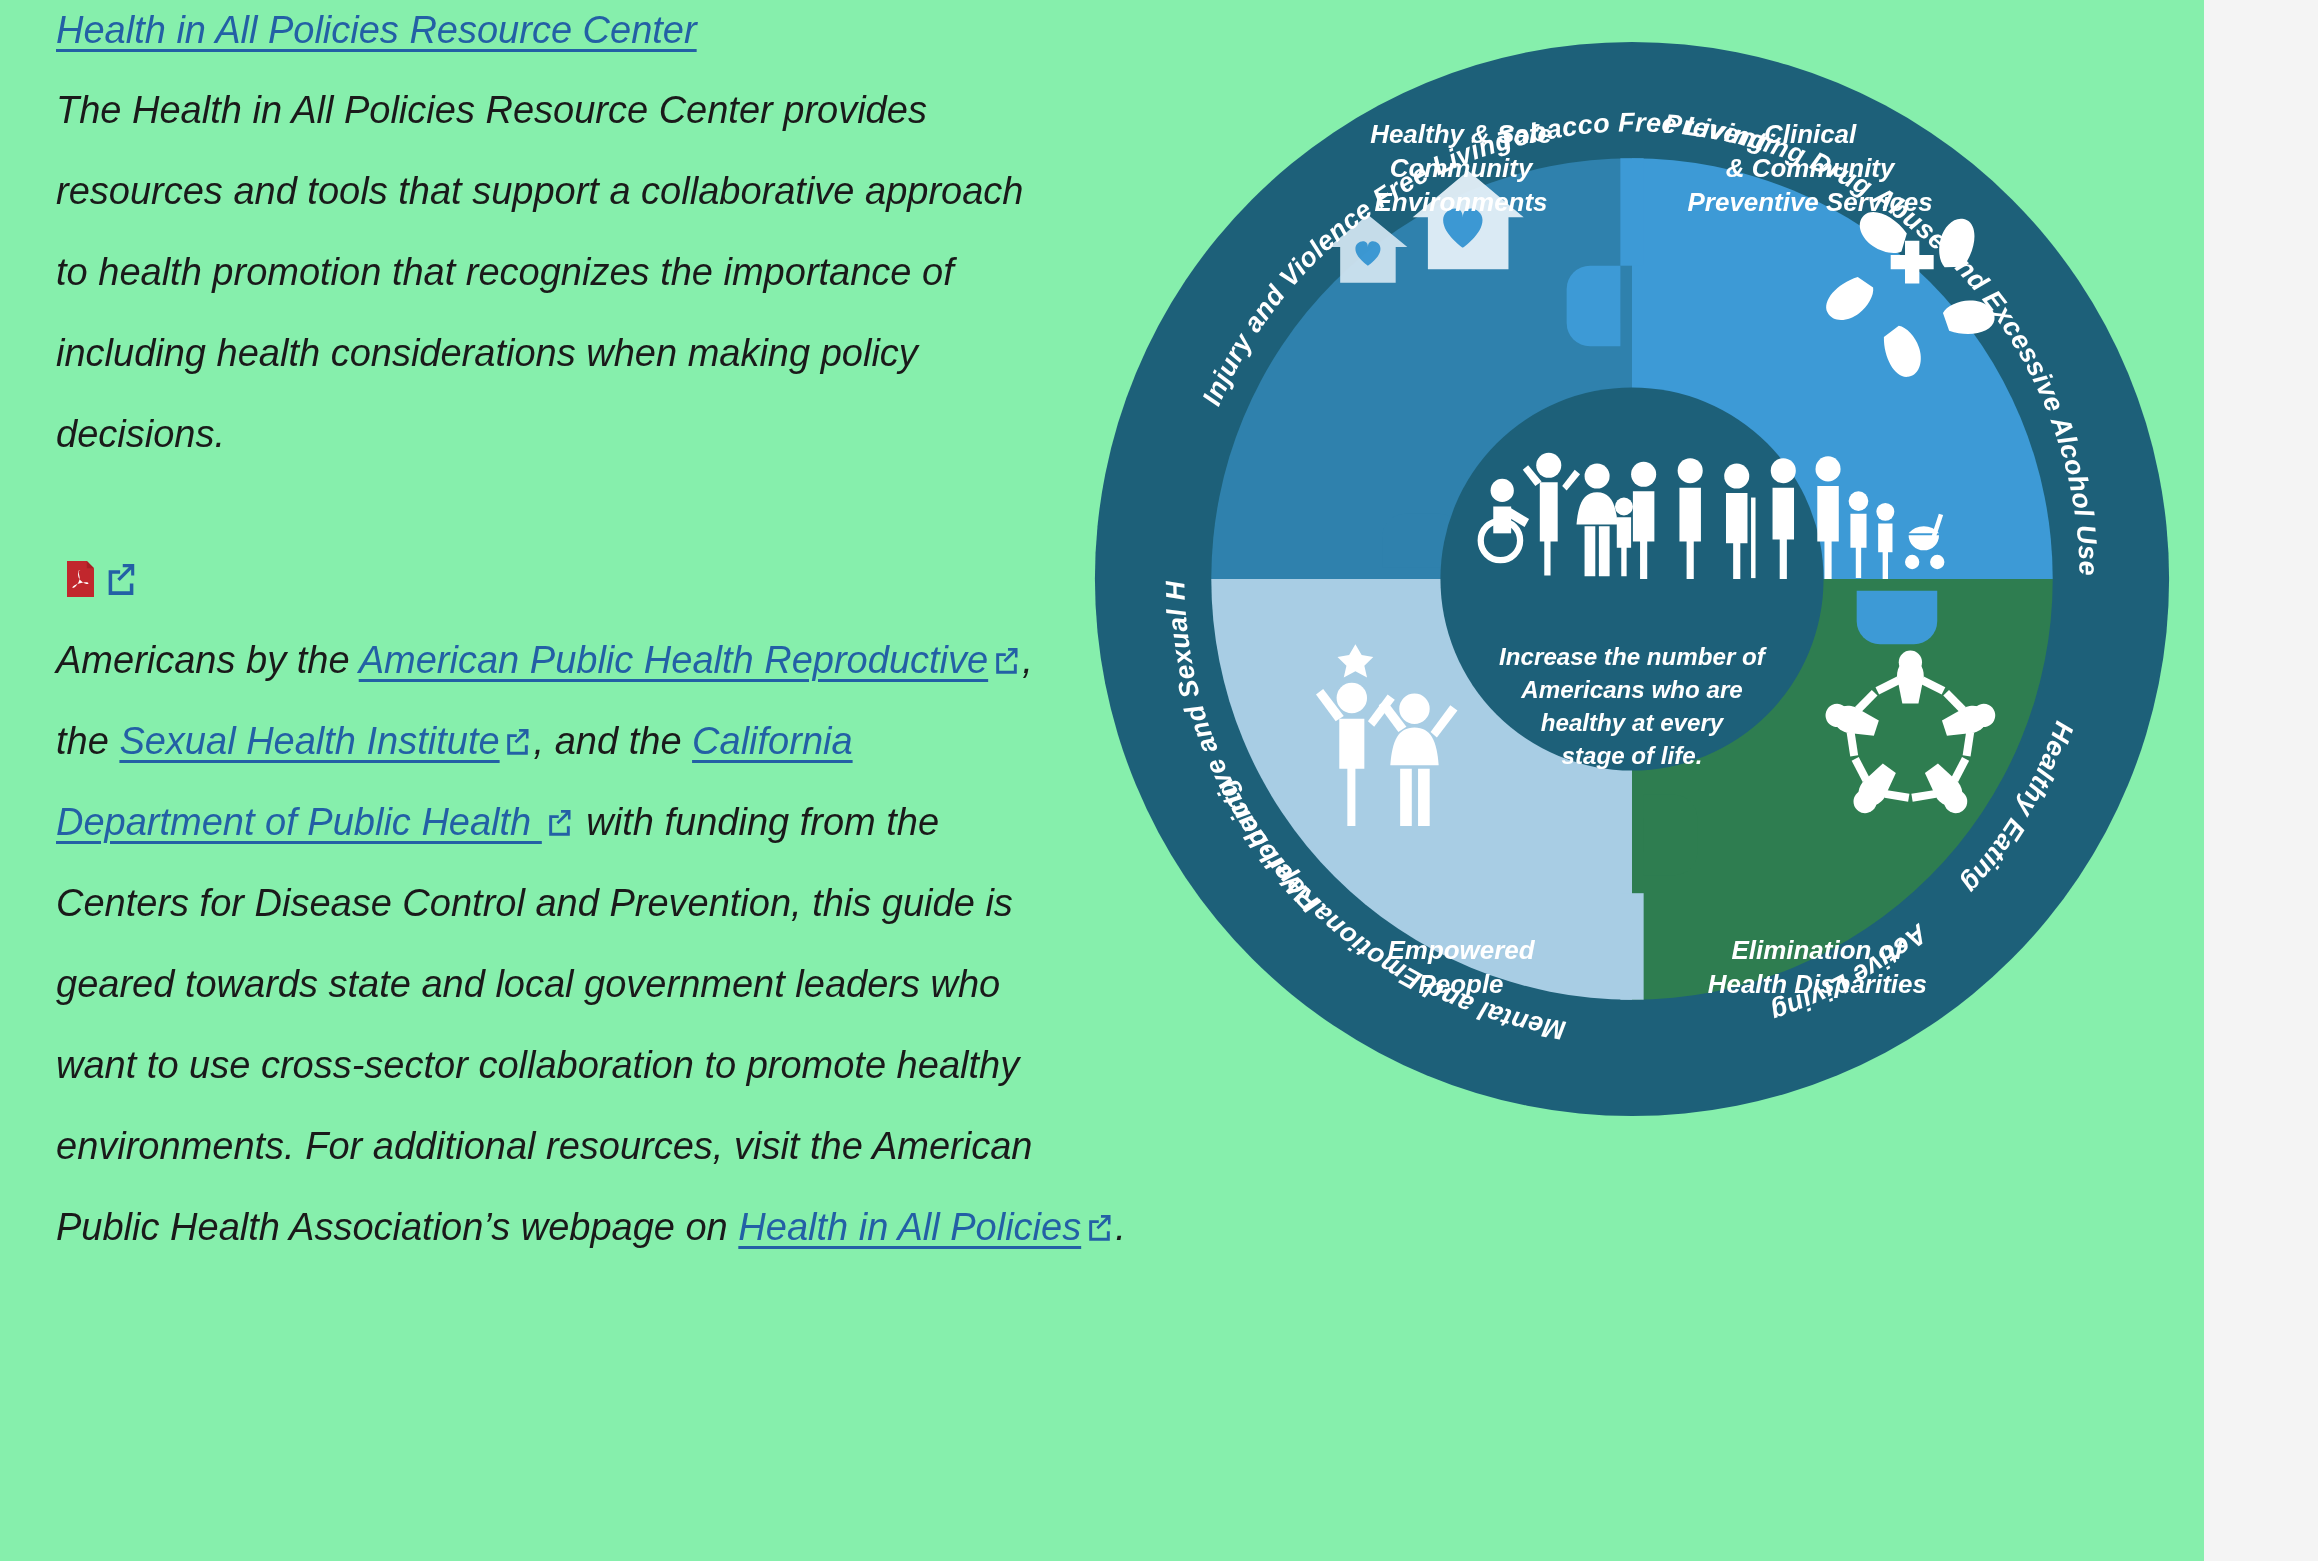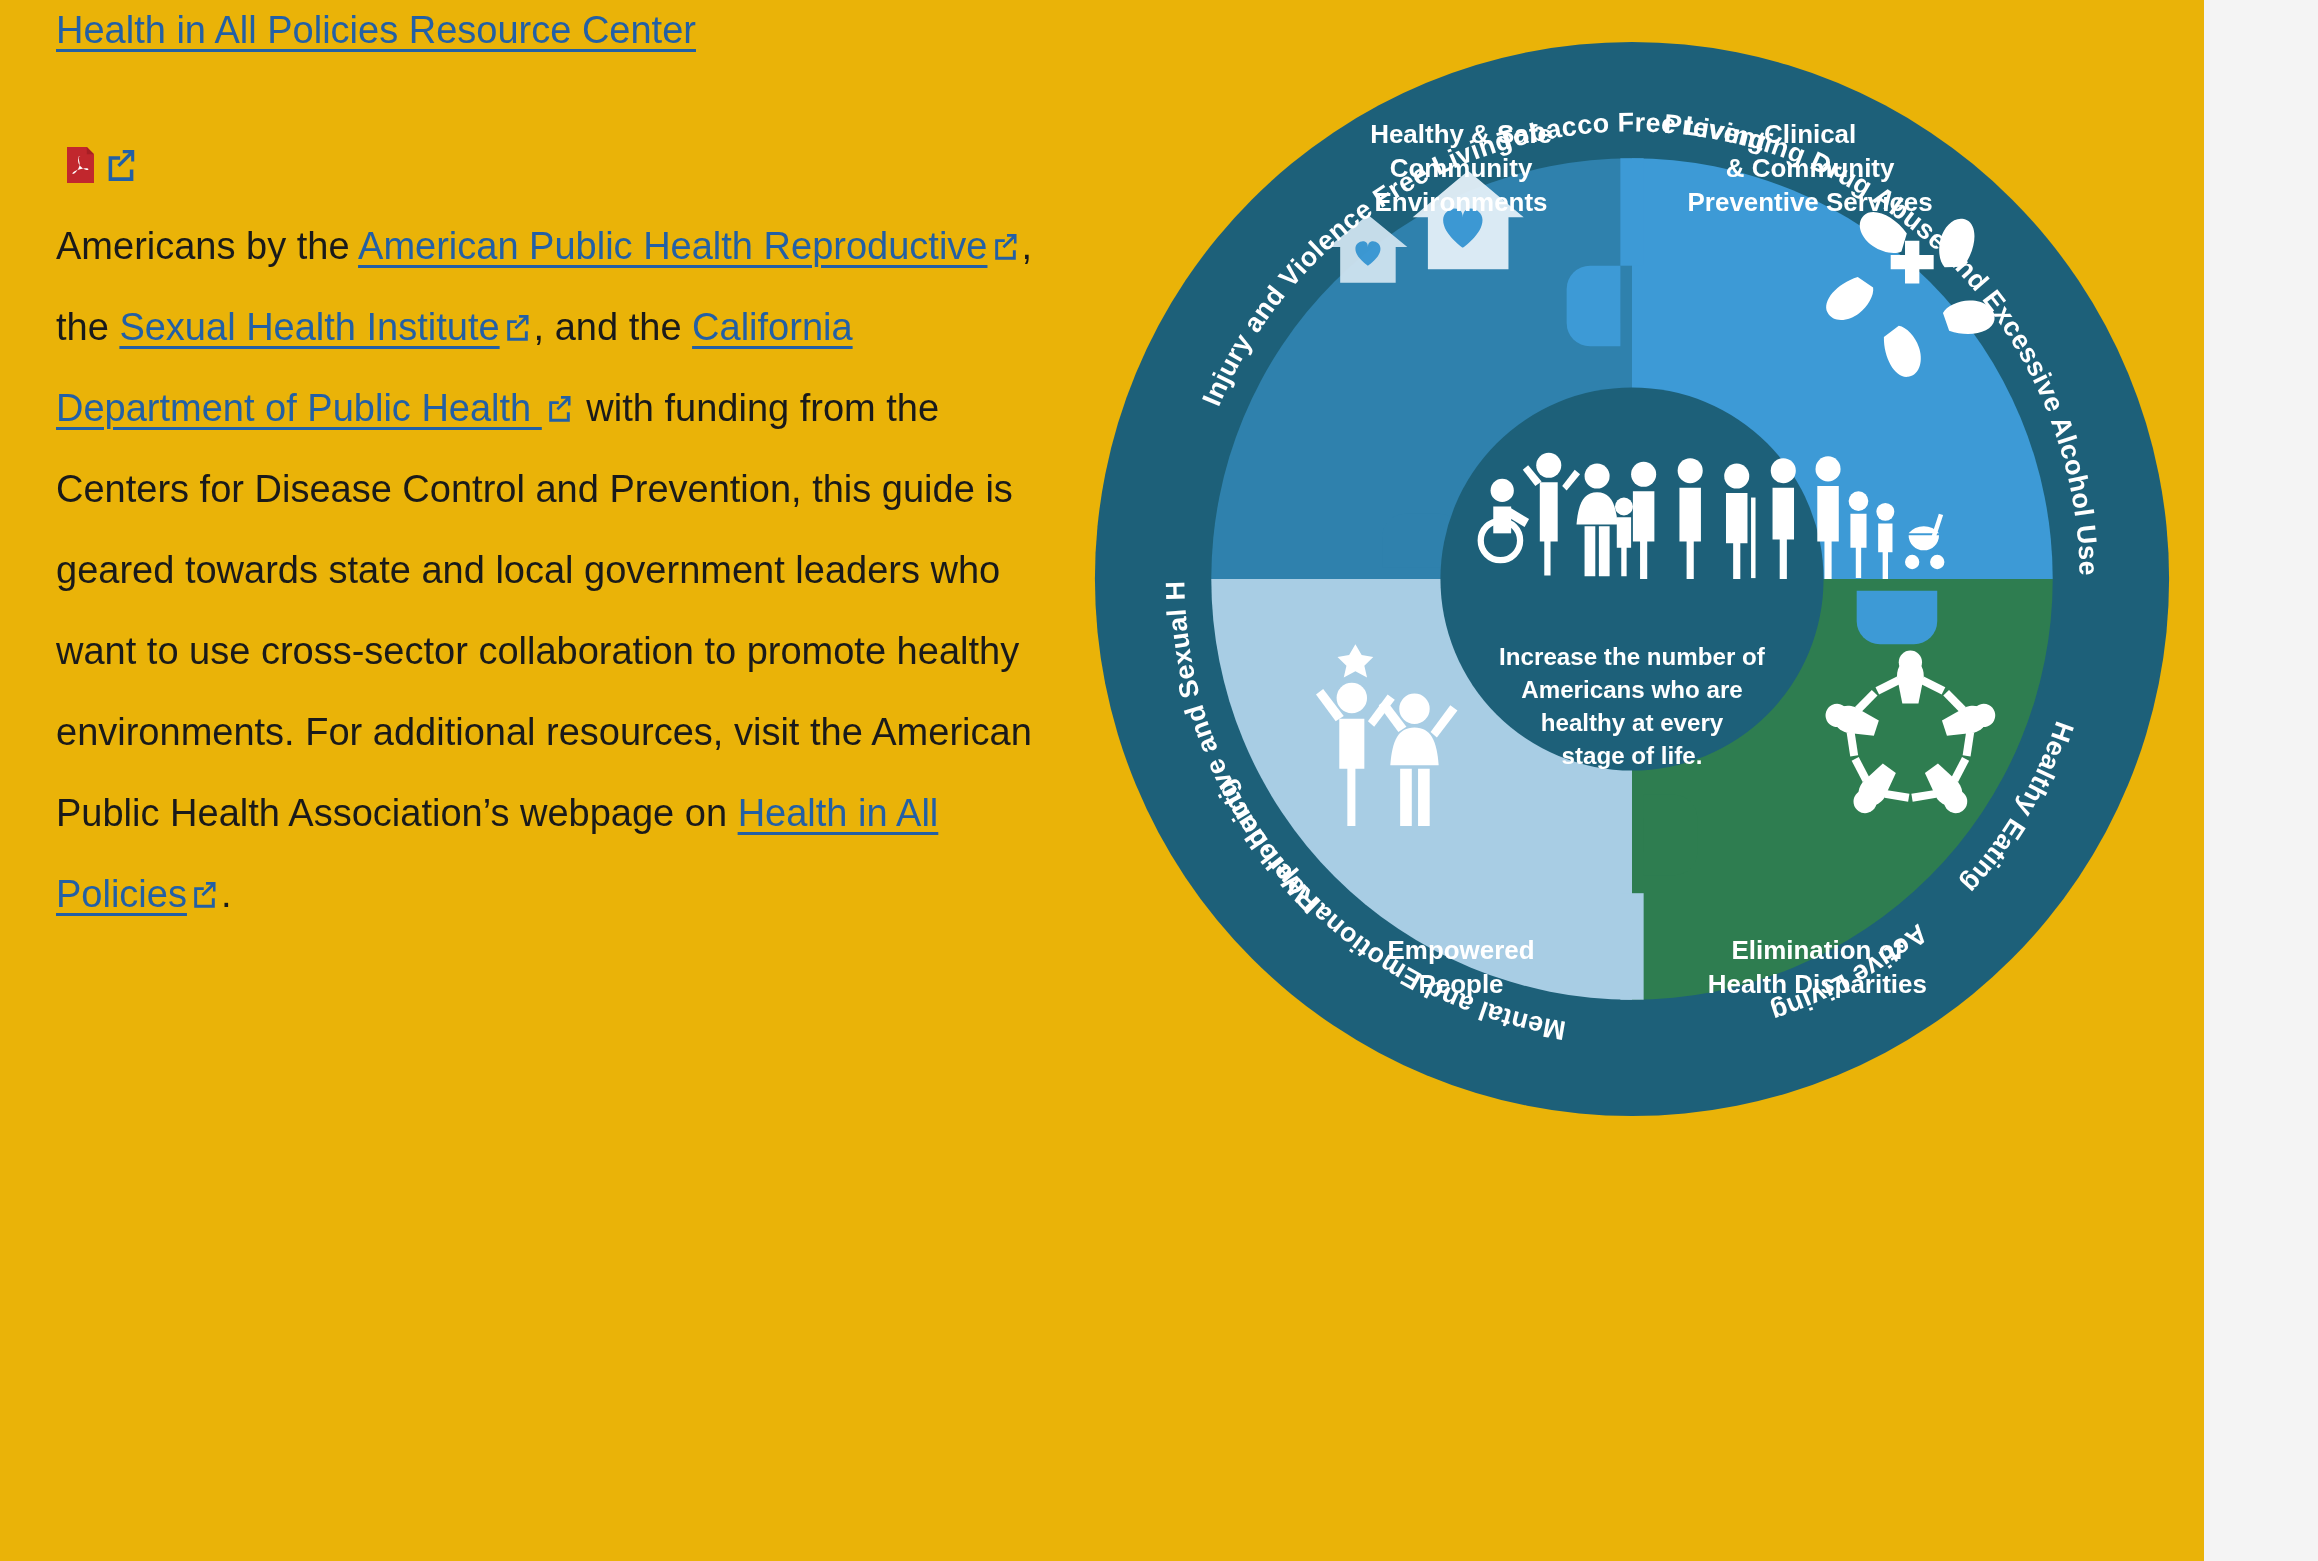--- a/index.html
+++ b/index.html
@@ -6,21 +6,22 @@
   html, body {
     margin: 0; padding: 0;
     width: 2319px; height: 1561px;
     background: #ffffff;
     font-family: "Liberation Sans", sans-serif;
     overflow: hidden;
   }
   #page {
     position: relative;
     width: 2319px; height: 1561px;
-    background: #eab308;
+    background: #86efac;
+    font-style: italic;
   }
   
   #right-gutter {
     position: absolute;
     left: 2204px; top: 0;
     width: 115px; height: 1561px;
     background: #f4f4f4;
   }
 
   
@@ -112,20 +113,21 @@
 
   <div id="right-gutter"></div>
 
   <div id="article" style="width: 2140px;">
       <div style="float: right; width: 1146px; height: 1150px; margin: 0px;"></div>
 
     <h3 class="heading" style="width: auto;">
       <a class="link">Health in All Policies Resource Center</a>
     </h3>
 
+    <p class="para narrow" style="margin-top: 9px; width: auto;">The Health in All Policies Resource Center provides resources and tools that support a collaborative approach to health promotion that recognizes the importance of including health considerations when making policy decisions.</p>
 
     <p class="para narrow" style="margin-top: 64px; width: auto;">
       <span class="pdf-icon">
         <svg viewBox="0 0 30 40" xmlns="http://www.w3.org/2000/svg">
           <path d="M0 0 H22 L30 8 V40 H0 Z" fill="#c1272d"></path>
           <path d="M22 0 L30 8 H22 Z" fill="#a81f24"></path>
           <path d="M15 10 c-1.6 0 -2.3 1.6 -2 3.4 c0.3 1.9 1.3 4.4 1.1 6.1 c-0.3 2.6 -2.2 6.2 -4.1 8.2 c-1.4 1.5 -3.4 2.6 -3.9 2.1 c-0.5 -0.5 0.6 -1.9 2.4 -2.9 c3.2 -1.8 8.9 -3.3 12.2 -3.3 c2.1 0 3.3 0.5 3.2 1.2 c-0.1 0.8 -1.5 1 -3.1 0.5 c-2.6 -0.8 -5.8 -3.3 -7.3 -5.9 c-1 -1.8 -1.4 -4.1 -1.2 -6.3 c0.2 -1.9 0.9 -3.1 1.7 -3.1 z" fill="#ffffff"></path>
         </svg>
       </span><span class="ext-icon">
         <svg viewBox="0 0 34 38" xmlns="http://www.w3.org/2000/svg">

